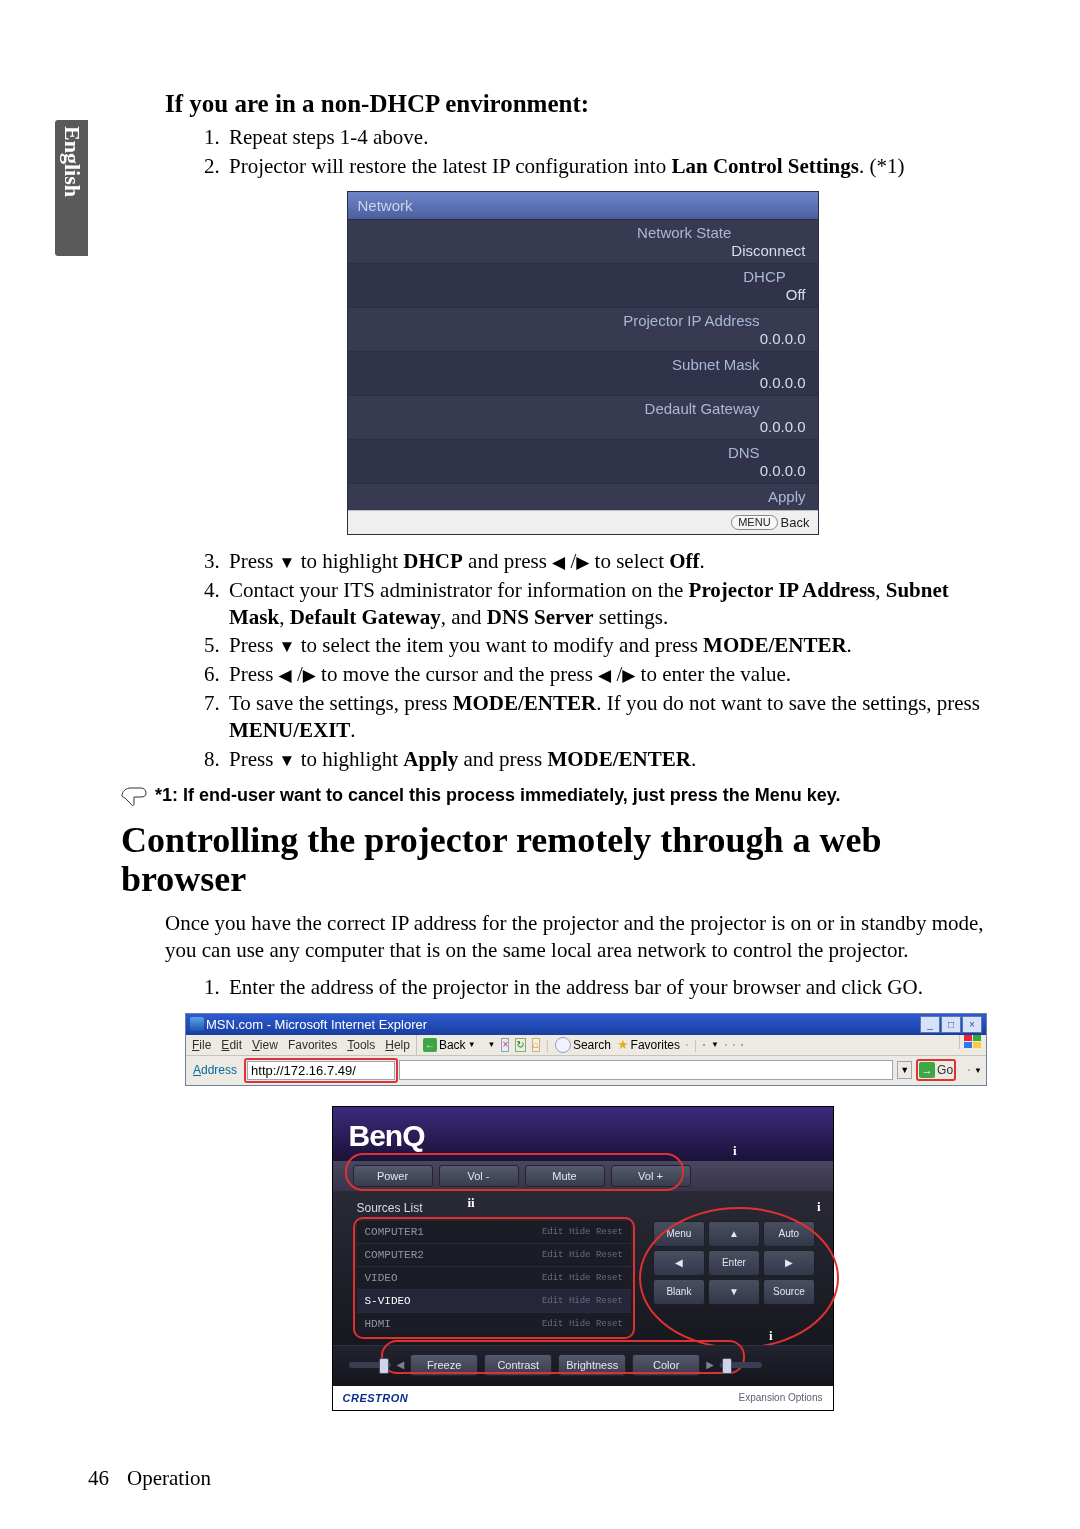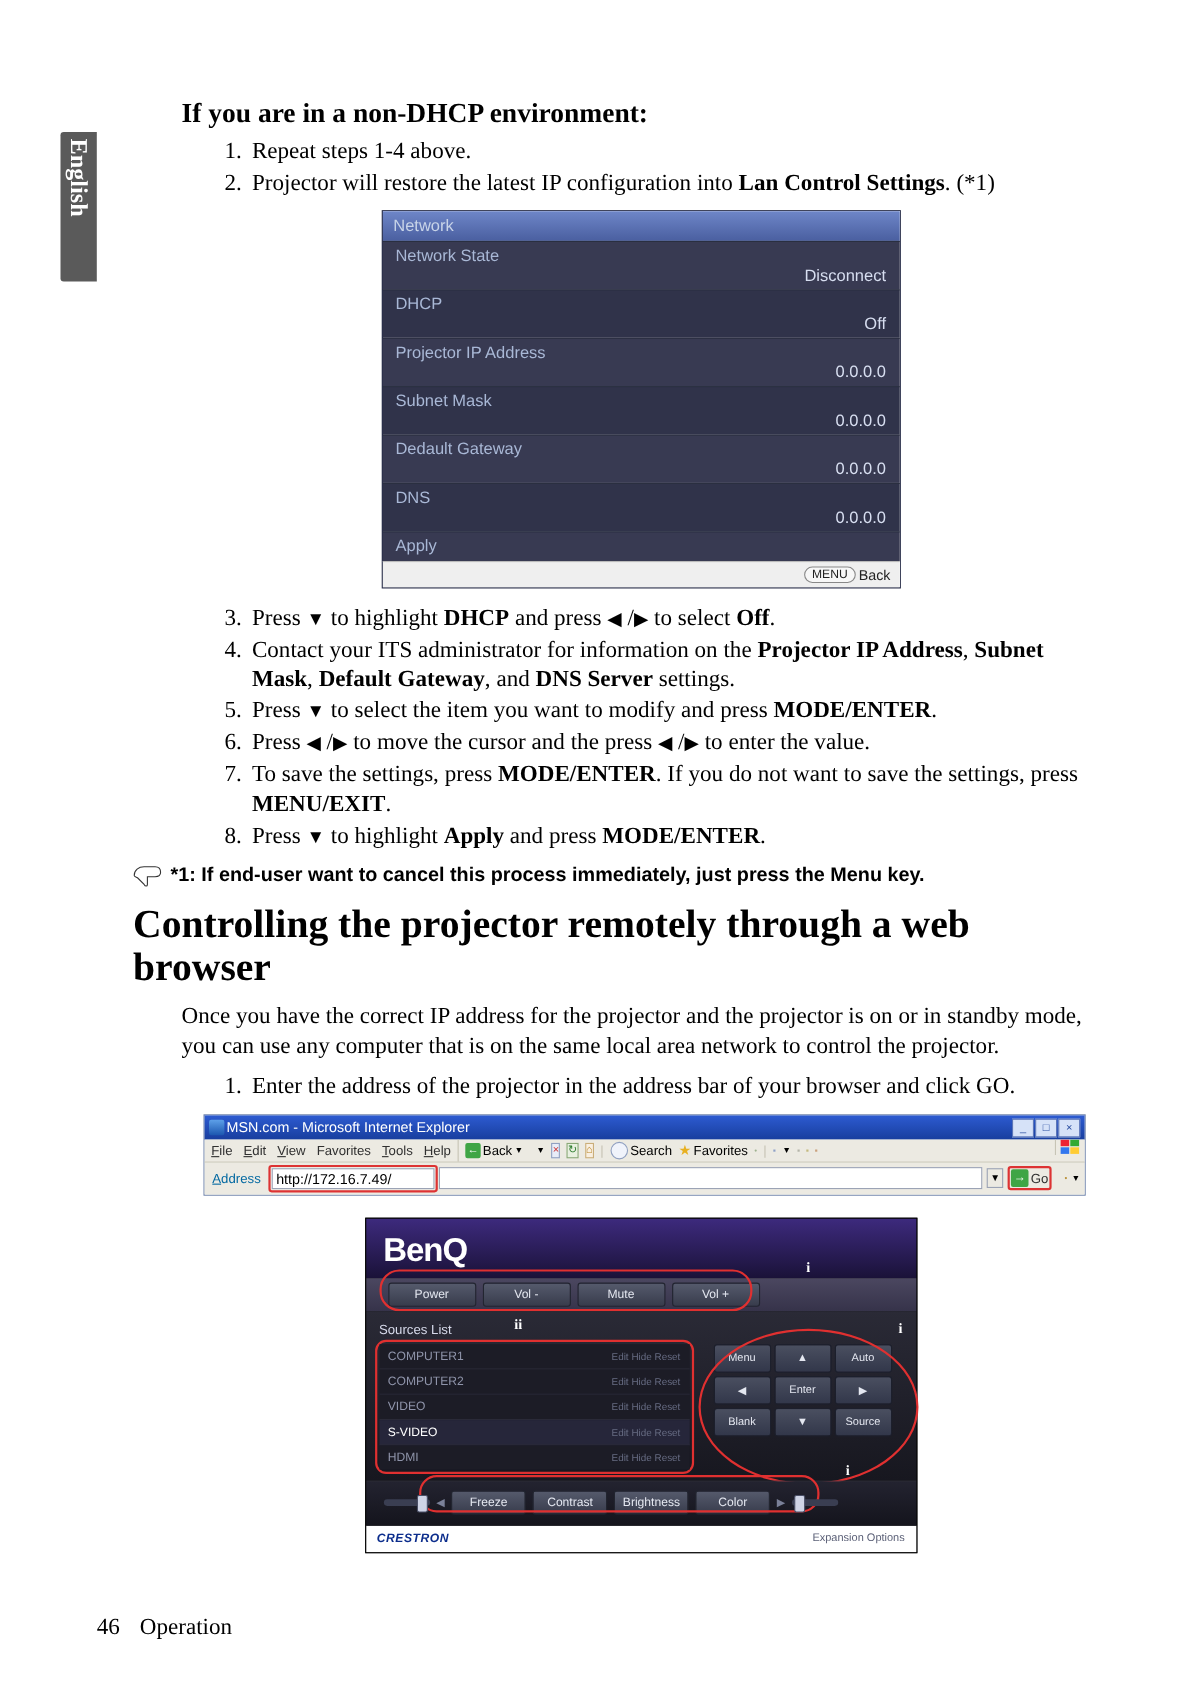--- a/index.html
+++ b/index.html
@@ -72,21 +72,21 @@
     box-shadow: 0 0 0 1px #2a2f4a;
   }
   .net-title {
     background: linear-gradient(#6e86c8, #4a5fa0);
     color: #c8d4e8;
     font-weight: normal;
     padding: 5px 10px;
   }
   .net-row {
     display: flex;
-    justify-content: space-between;
+    justify-content: flex-end;
     padding: 4px 12px;
     background: #383a52;
     color: #a9b8d6;
     border-top: 1px solid #2a2f40;
   }
   .net-row.alt { background: #30334a; }
   .net-row .val { color: #d7def0; margin-top: 18px; }
   .net-footer {
     display: flex;
     justify-content: flex-end;
@@ -274,33 +274,34 @@
     border: 1px solid #222530;
     border-radius: 3px;
     padding: 4px 0;
     width: 78px;
     text-align: center;
     color: #e4e7f0;
     font-size: 11px;
   }
   .benq-body {
     display: flex;
-    padding: 10px 16px 6px 8px;
+    padding: 10px 16px 6px 20px;
     background: linear-gradient(#2a2a36, #17171f);
     position: relative;
     gap: 18px;
   }
   .sources {
     width: 290px;
   }
   .sources-title { color:#d7daea; font-size:12px; margin-bottom:2px; padding-left:4px;}
   .sources-box {
     border: 2px solid #e03030;
     border-radius: 10px;
     padding: 2px;
+    font-family: Liberation Mono, monospace;
   }
   .srow {
     display: flex;
     justify-content: space-between;
     align-items: center;
     padding: 5px 8px;
     font-size: 11px;
     color: #8f94aa;
     border-bottom: 1px solid #2a2a38;
     background:#1c1c26;

